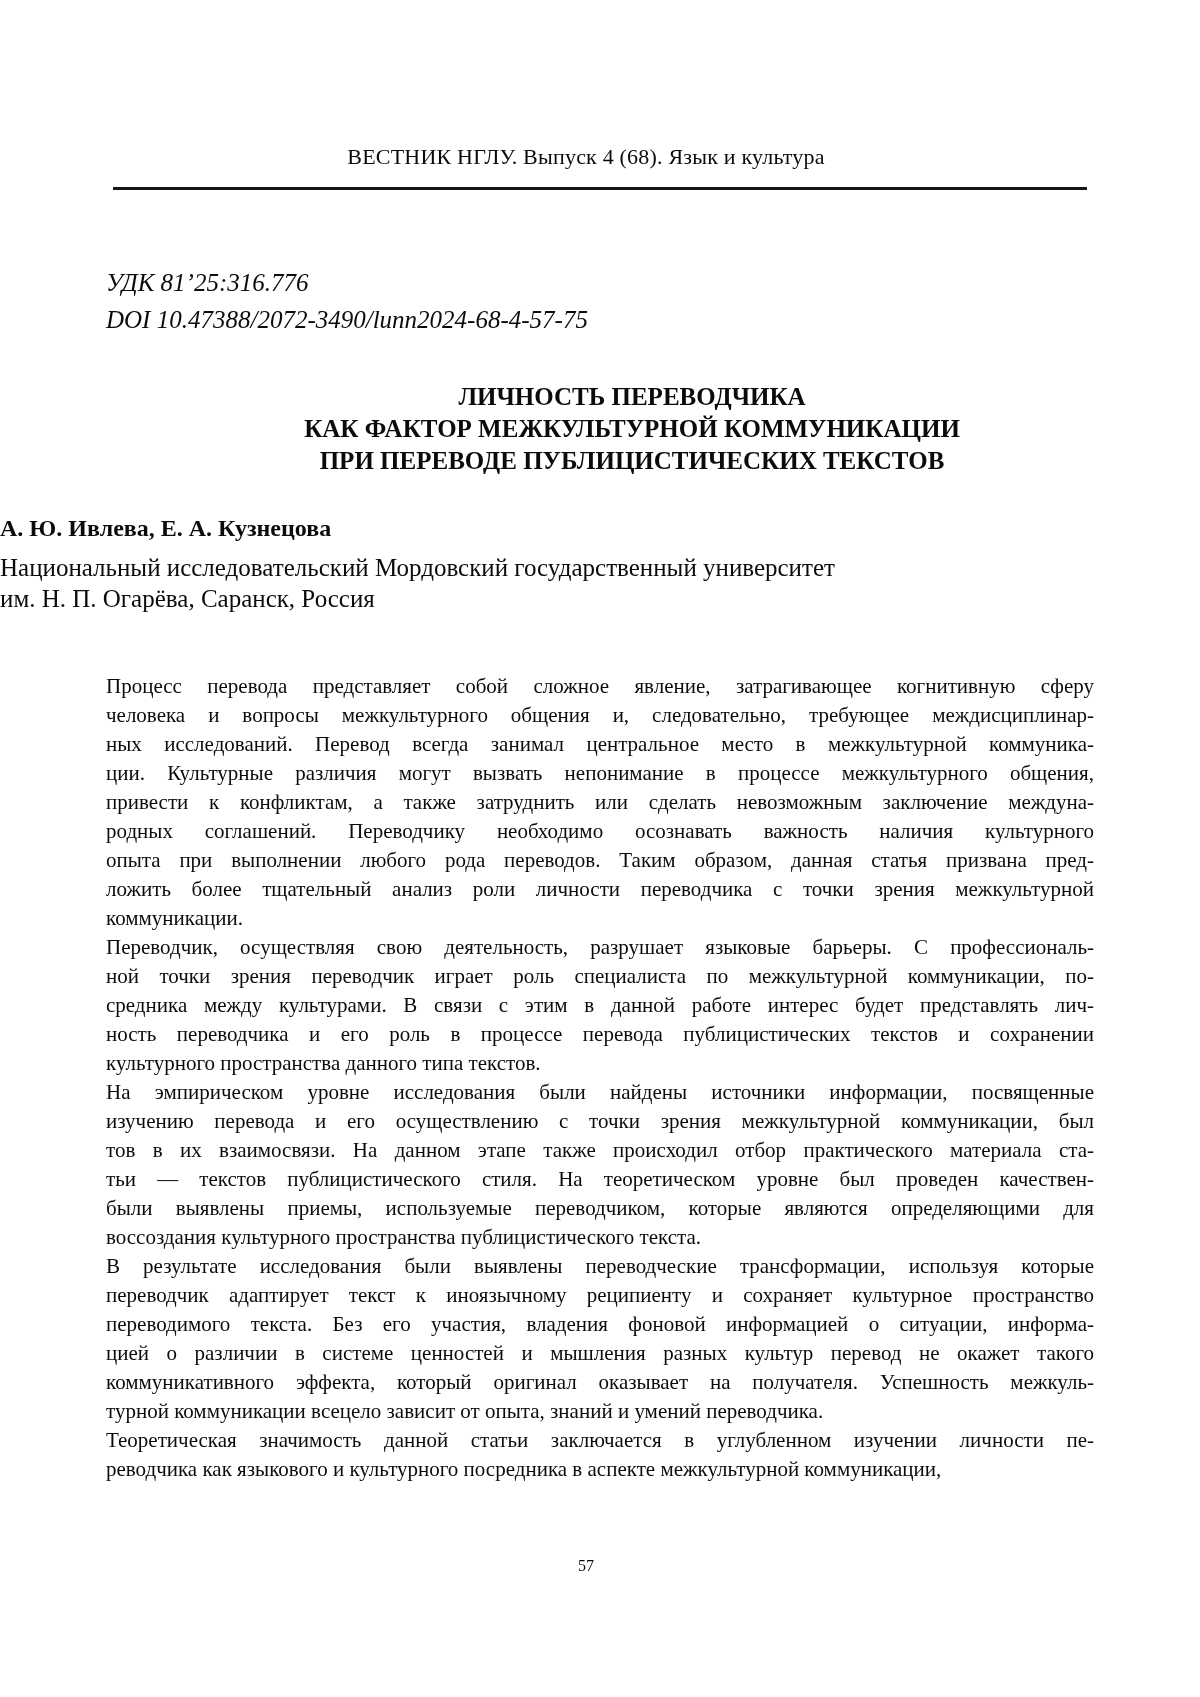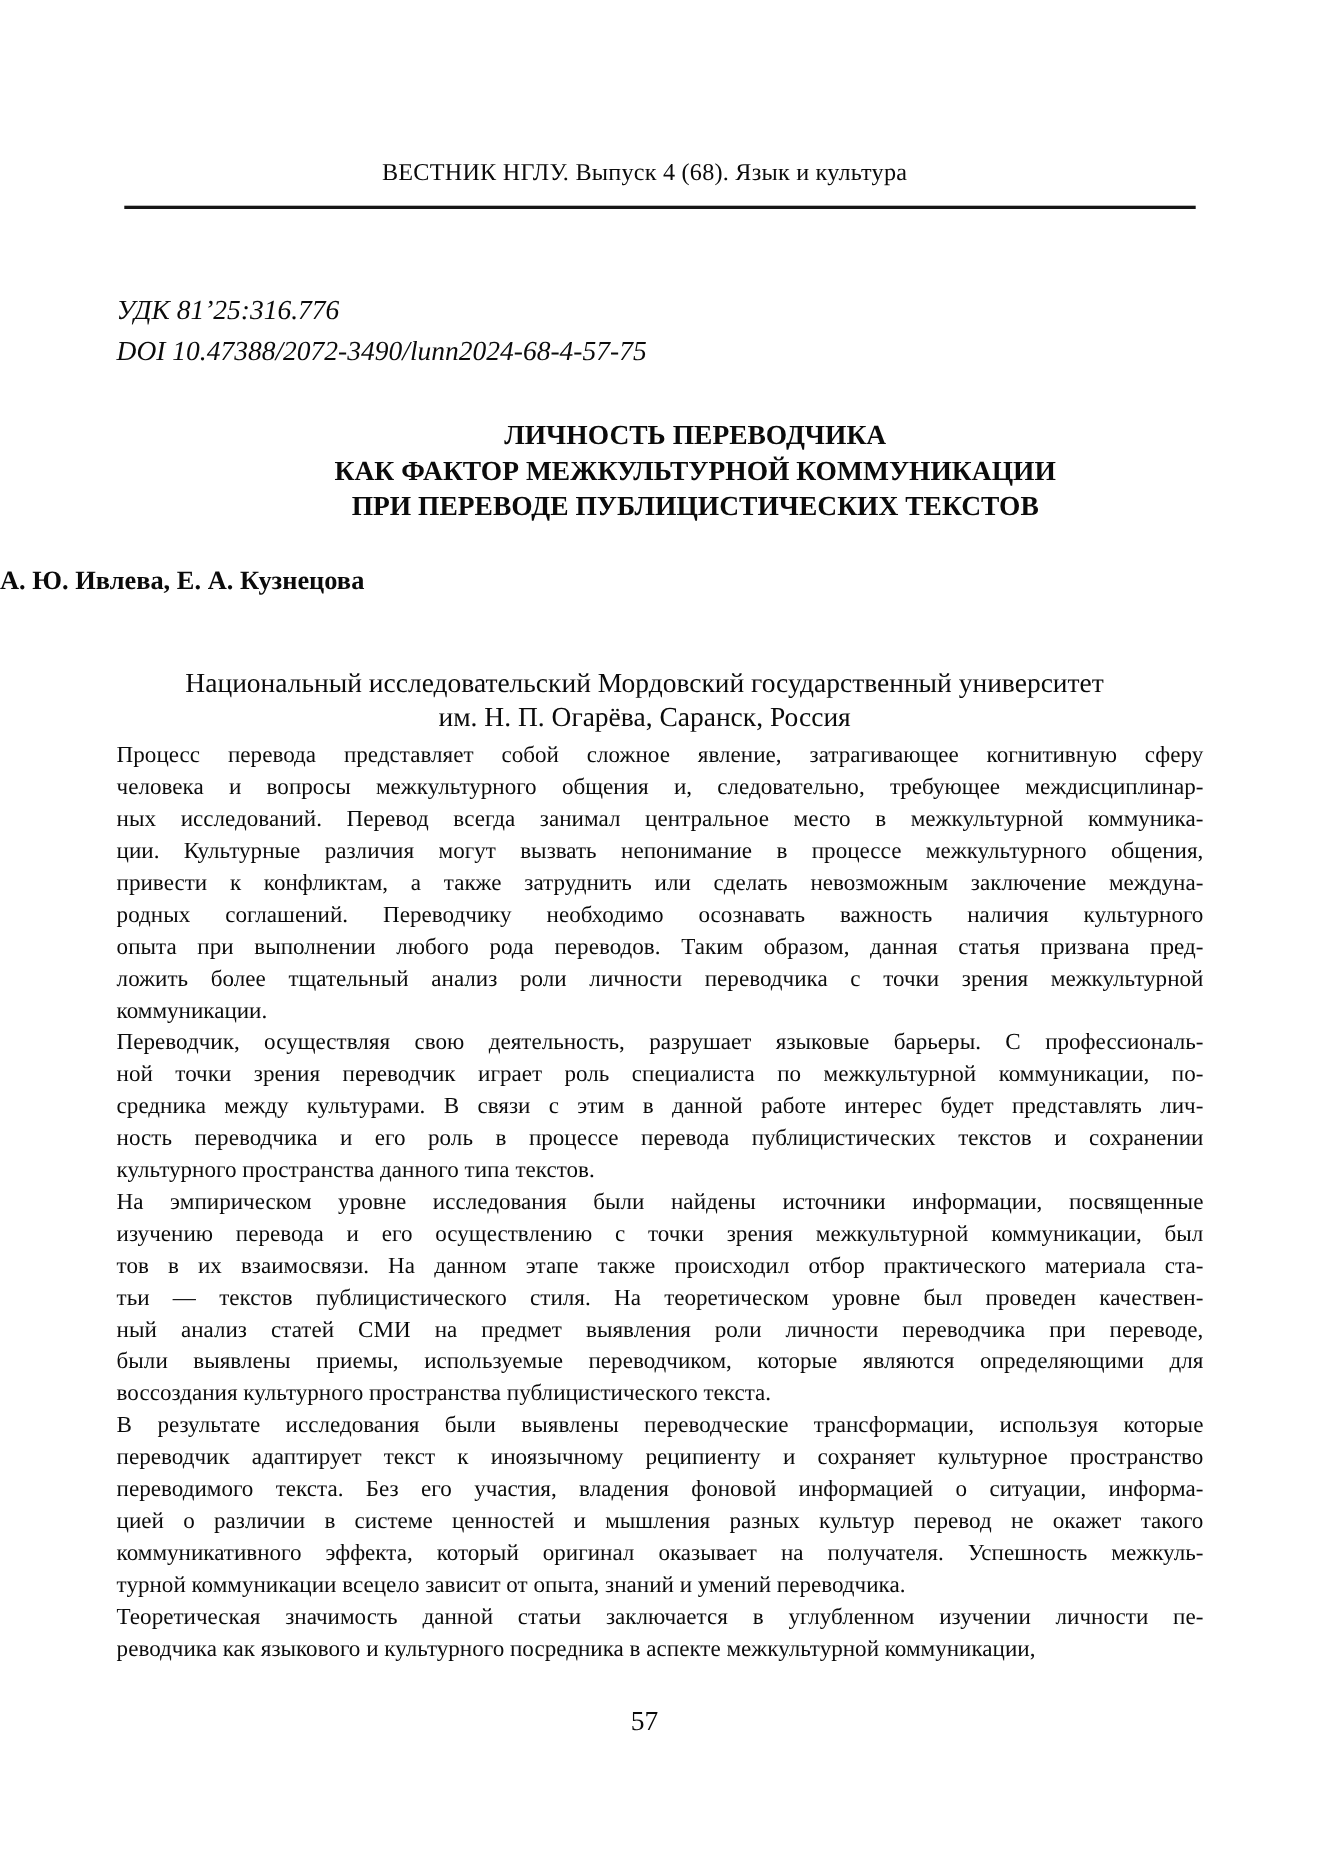--- a/index.html
+++ b/index.html
@@ -48,23 +48,22 @@
   .authors {
     position: absolute;
     top: 514px; left: 0;
     width: 100%;
     font-weight: bold;
     font-size: 24px;
     line-height: 29px;
   }
   .affiliation {
     position: absolute;
-    top: 606px; left: 0;
+    top: 552px; left: 0;
     width: 100%;
-    text-align: center;
     font-size: 25px;
     line-height: 31px;
   }
   .abstract {
     position: absolute;
     top: 672px; left: 106px;
     width: 988px;
     font-size: 21px;
     line-height: 29px;
   }
@@ -73,21 +72,21 @@
     text-align: justify;
     text-align-last: justify;
     white-space: normal;
   }
   .abs-line.last { text-align-last: left; }
   .page-number {
     position: absolute;
     top: 1552px; left: 0;
     width: 100%;
     text-align: center;
-    font-size: 25px;
+    font-size: 16px;
     line-height: 28px;
   }
 </style>
 </head>
 <body>
 
 <div class="page">
 
   <div class="running-header">ВЕСТНИК НГЛУ. Выпуск 4 (68). Язык и культура</div>
 
@@ -128,21 +127,20 @@
         <div class="abs-line">ной точки зрения переводчик играет роль специалиста по межкультурной коммуникации, по-</div>
         <div class="abs-line">средника между культурами. В связи с этим в данной работе интерес будет представлять лич-</div>
         <div class="abs-line">ность переводчика и его роль в процессе перевода публицистических текстов и сохранении</div>
         <div class="abs-line last">культурного пространства данного типа текстов.</div>
       </div>
       <div class="abs-par">
         <div class="abs-line">На эмпирическом уровне исследования были найдены источники информации, посвященные</div>
         <div class="abs-line">изучению перевода и его осуществлению с точки зрения межкультурной коммуникации, был</div>
         <div class="abs-line">тов в их взаимосвязи. На данном этапе также происходил отбор практического материала ста-</div>
         <div class="abs-line">тьи — текстов публицистического стиля. На теоретическом уровне был проведен качествен-</div>
-        <div class="abs-line">ный анализ статей СМИ на предмет выявления роли личности переводчика при переводе,</div>
         <div class="abs-line">были выявлены приемы, используемые переводчиком, которые являются определяющими для</div>
         <div class="abs-line last">воссоздания культурного пространства публицистического текста.</div>
       </div>
       <div class="abs-par">
         <div class="abs-line">В результате исследования были выявлены переводческие трансформации, используя которые</div>
         <div class="abs-line">переводчик адаптирует текст к иноязычному реципиенту и сохраняет культурное пространство</div>
         <div class="abs-line">переводимого текста. Без его участия, владения фоновой информацией о ситуации, информа-</div>
         <div class="abs-line">цией о различии в системе ценностей и мышления разных культур перевод не окажет такого</div>
         <div class="abs-line">коммуникативного эффекта, который оригинал оказывает на получателя. Успешность межкуль-</div>
         <div class="abs-line last">турной коммуникации всецело зависит от опыта, знаний и умений переводчика.</div>

